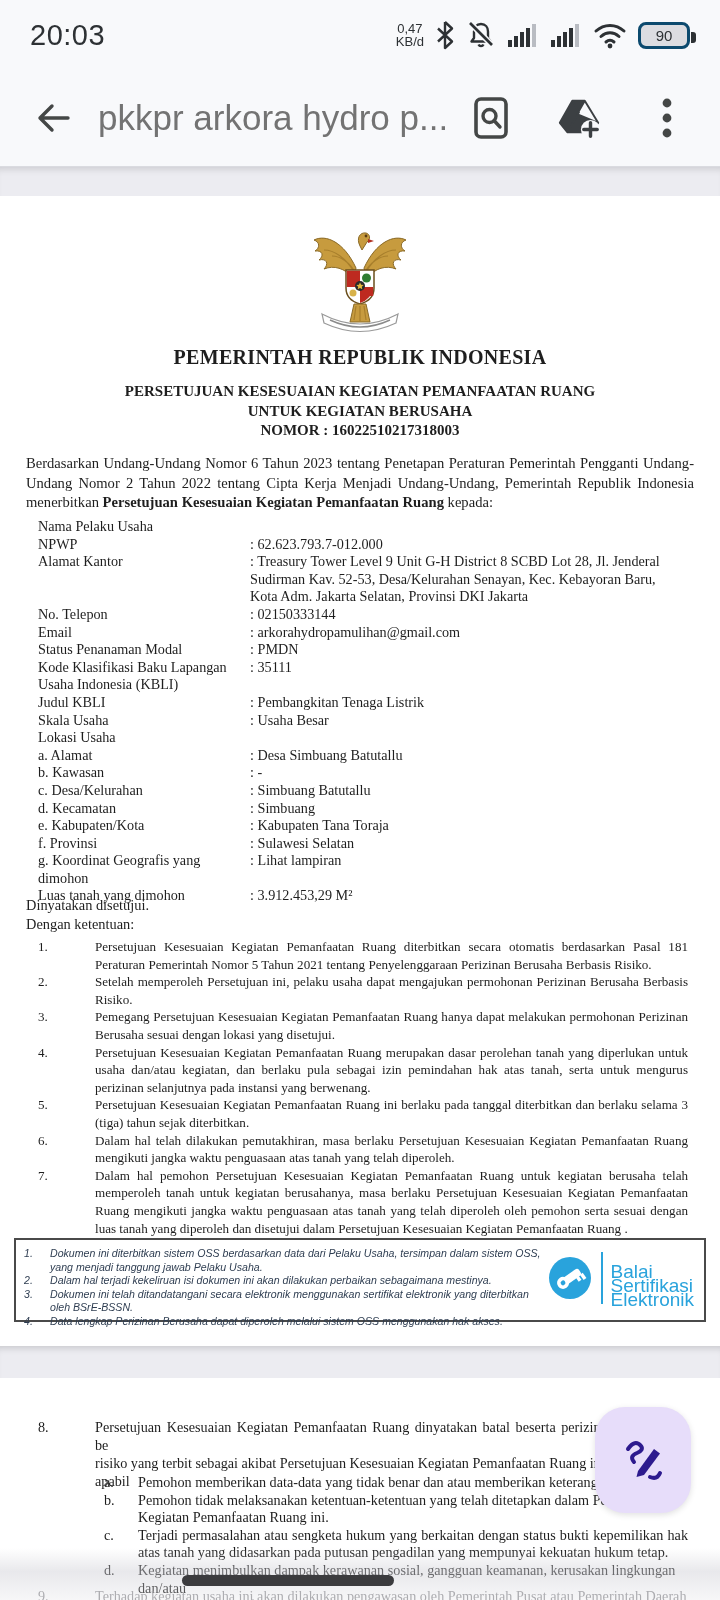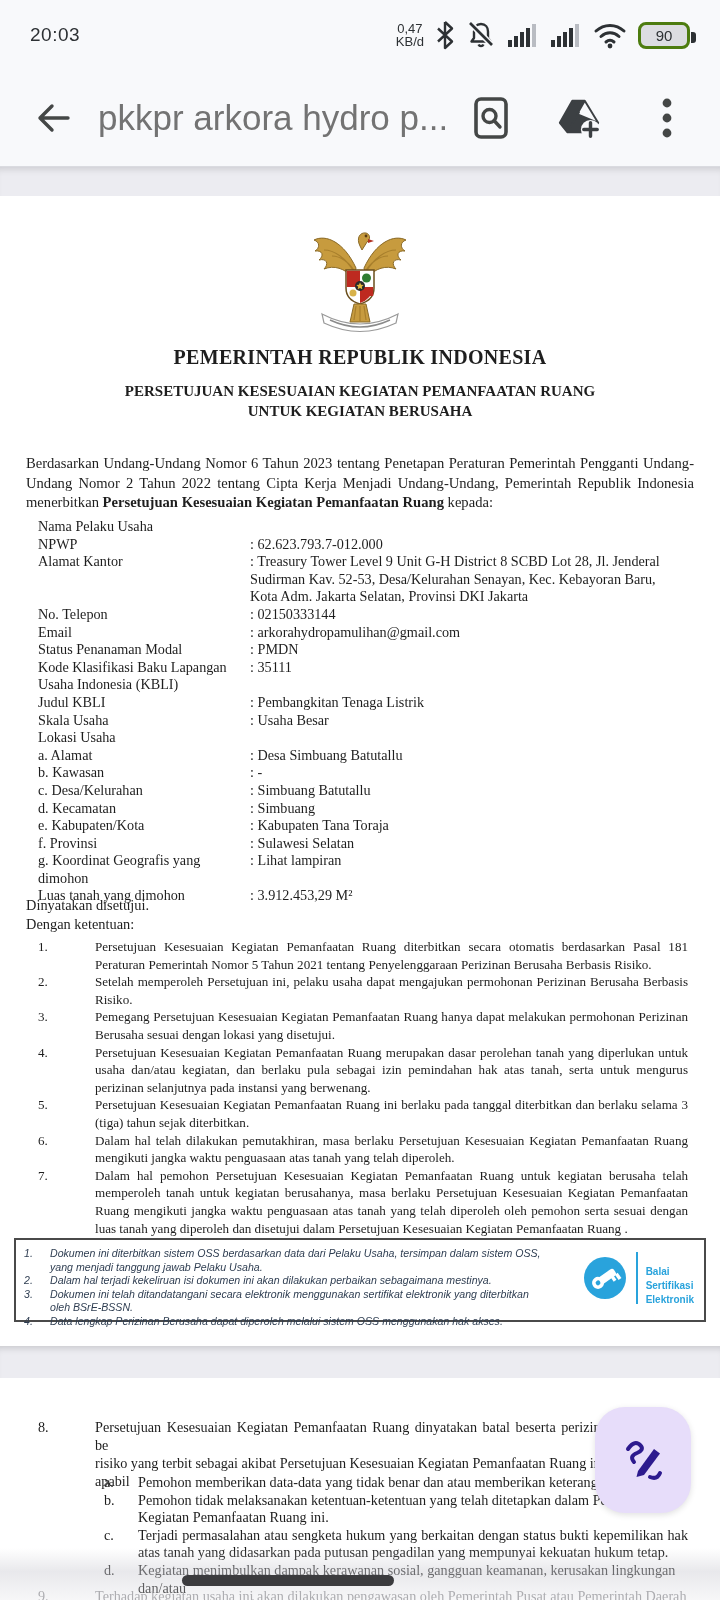--- a/index.html
+++ b/index.html
@@ -8,26 +8,26 @@
     position:relative; width:720px; height:1600px; margin:0 auto;
     background:#f8f9fb; overflow:hidden;
     font-family:"Liberation Sans", sans-serif;
   }
   
   .status-bar{
     position:absolute; top:0; left:0; right:0; height:70px;
     display:flex; align-items:center; justify-content:space-between;
     padding:0 30px; color:#2d3134;
   }
-  .status-time{ font-size:19px; font-weight:500; letter-spacing:.5px; }
+  .status-time{ font-size:29px; font-weight:500; letter-spacing:.5px; }
   .status-right{ display:flex; align-items:center; gap:11px; }
   .data-rate{ font-size:13px; line-height:13px; font-weight:400; text-align:center; }
   .sig-svg, .bt-svg, .bell-svg, .wifi-svg { display:block; }
   .battery{
-    position:relative; width:52px; height:27px; border:3px solid #4d7c0f;
+    position:relative; width:52px; height:27px; border:3px solid #0c4a6e;
     border-radius:8px; background:#dcdde1; display:flex; align-items:center; justify-content:center;
     font-size:15px; font-weight:500; color:#2d3134;
   }
   .battery::after{
     content:""; position:absolute; right:-9px; top:7px; width:5px; height:11px;
     background:#2d3134; border-radius:0 3px 3px 0;
   }
   
   .app-bar{
     position:absolute; top:70px; left:0; right:0; height:96px;
@@ -86,22 +86,22 @@
     position:absolute; top:1042px; left:14px; right:14px; height:84px;
     border:2px solid #4a4a4a; background:#fff;
     padding:7px 160px 7px 8px;
   }
   .note-row{ display:flex; font-family:"Liberation Sans",sans-serif;
     font-style:italic; font-size:10.6px; line-height:13.6px; color:#2f3e52; }
   .note-num{ width:26px; flex:0 0 26px; }
   .note-text{ flex:1; }
   .bsre{ position:absolute; right:10px; top:9px; display:flex; align-items:center; gap:8px; }
   .bsre-divider{ width:2px; height:52px; background:#29a3dc; }
-  .bsre-text{ font-family:"Liberation Sans",sans-serif; font-weight:700;
-    font-size:10px; line-height:14px; color:#29a3dc;margin-top:16px; }
+  .bsre-text{ font-family:"Liberation Sans",sans-serif; font-weight:400;
+    font-size:19px; line-height:14px; color:#29a3dc;margin-top:16px; }
   
   .p2-item8{ position:absolute; top:40px; left:38px; right:106px;
     font-size:14.2px; line-height:18px; display:flex; }
   .p2-num{ width:57px; flex:0 0 57px; }
   .p2-lines{ flex:1; }
   .p2-just{ text-align:justify; text-align-last:justify; }
   .p2-subs{ position:absolute; top:96px; left:104px; right:32px;
     font-size:14.2px; line-height:17.6px; }
   .sub-row{ display:flex; }
   .sub-letter{ width:34px; flex:0 0 34px; }
@@ -244,20 +244,21 @@
 
         <path d="M12 88 Q50 108 88 88 L86 97 Q50 114 14 97 Z" fill="#ffffff" stroke="#9a9a9a" stroke-width="1.2"></path>
         <path d="M20 94 Q50 108 80 94" fill="none" stroke="#8a8a8a" stroke-width="1.4"></path>
       </svg>
     </div>
 
     <div class="gov-title">PEMERINTAH REPUBLIK INDONESIA</div>
     <div class="doc-subtitle">
       <div>PERSETUJUAN KESESUAIAN KEGIATAN PEMANFAATAN RUANG</div>
       <div>UNTUK KEGIATAN BERUSAHA</div>
+      <div>NOMOR : 16022510217318003</div>
     </div>
 
     <div class="intro"><span>Berdasarkan Undang-Undang Nomor 6 Tahun 2023 tentang Penetapan Peraturan Pemerintah Pengganti Undang-Undang Nomor 2 Tahun 2022 tentang Cipta Kerja Menjadi Undang-Undang, Pemerintah Republik Indonesia menerbitkan </span><b>Persetujuan Kesesuaian Kegiatan Pemanfaatan Ruang</b><span> kepada:</span></div>
 
     <div class="fields">
       <div class="field-row">
           <div class="field-label">Nama Pelaku Usaha</div>
         </div>
       <div class="field-row">
           <div class="field-label">NPWP</div>

